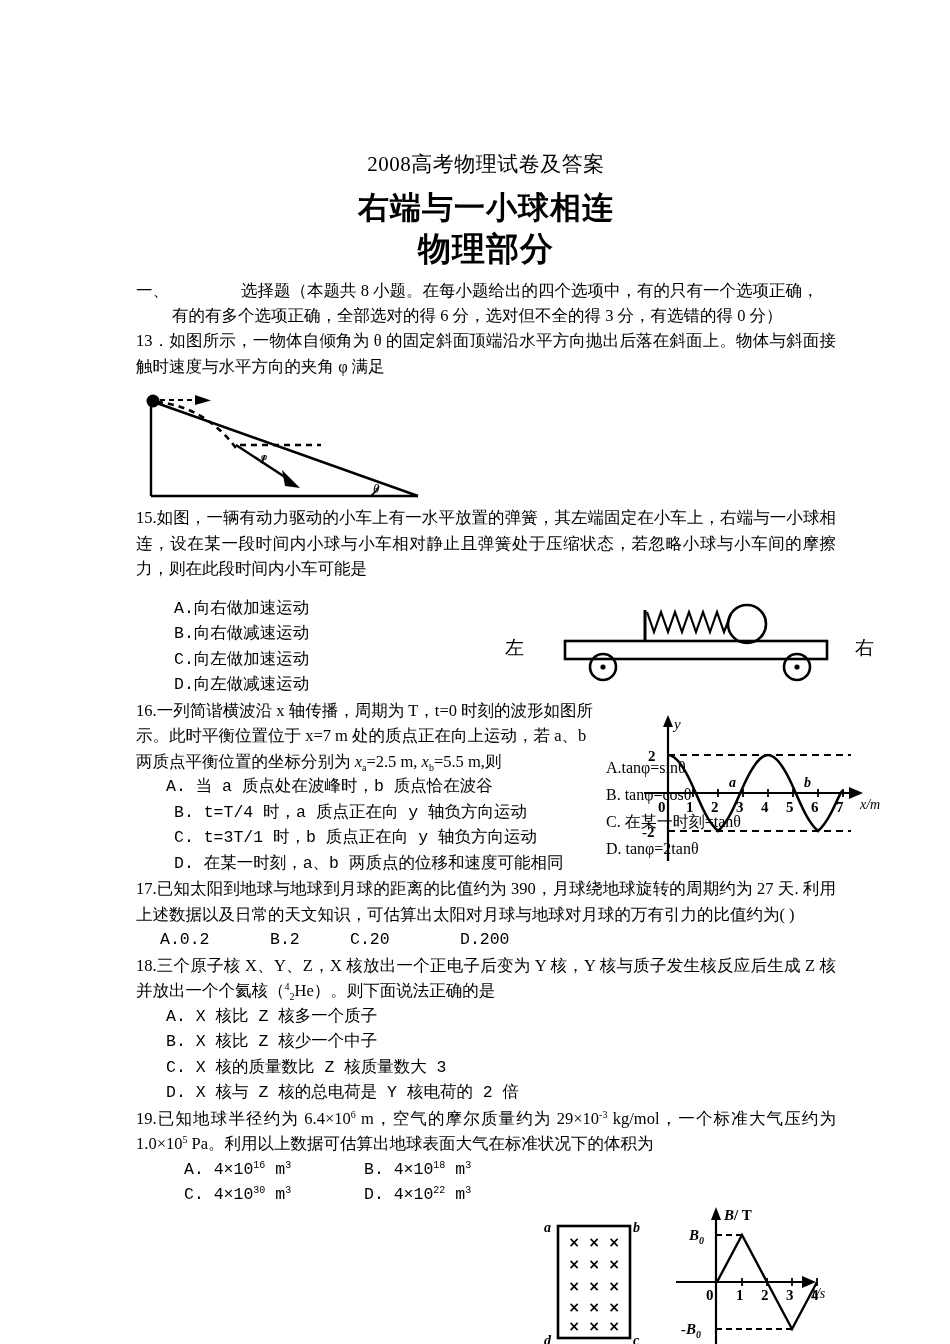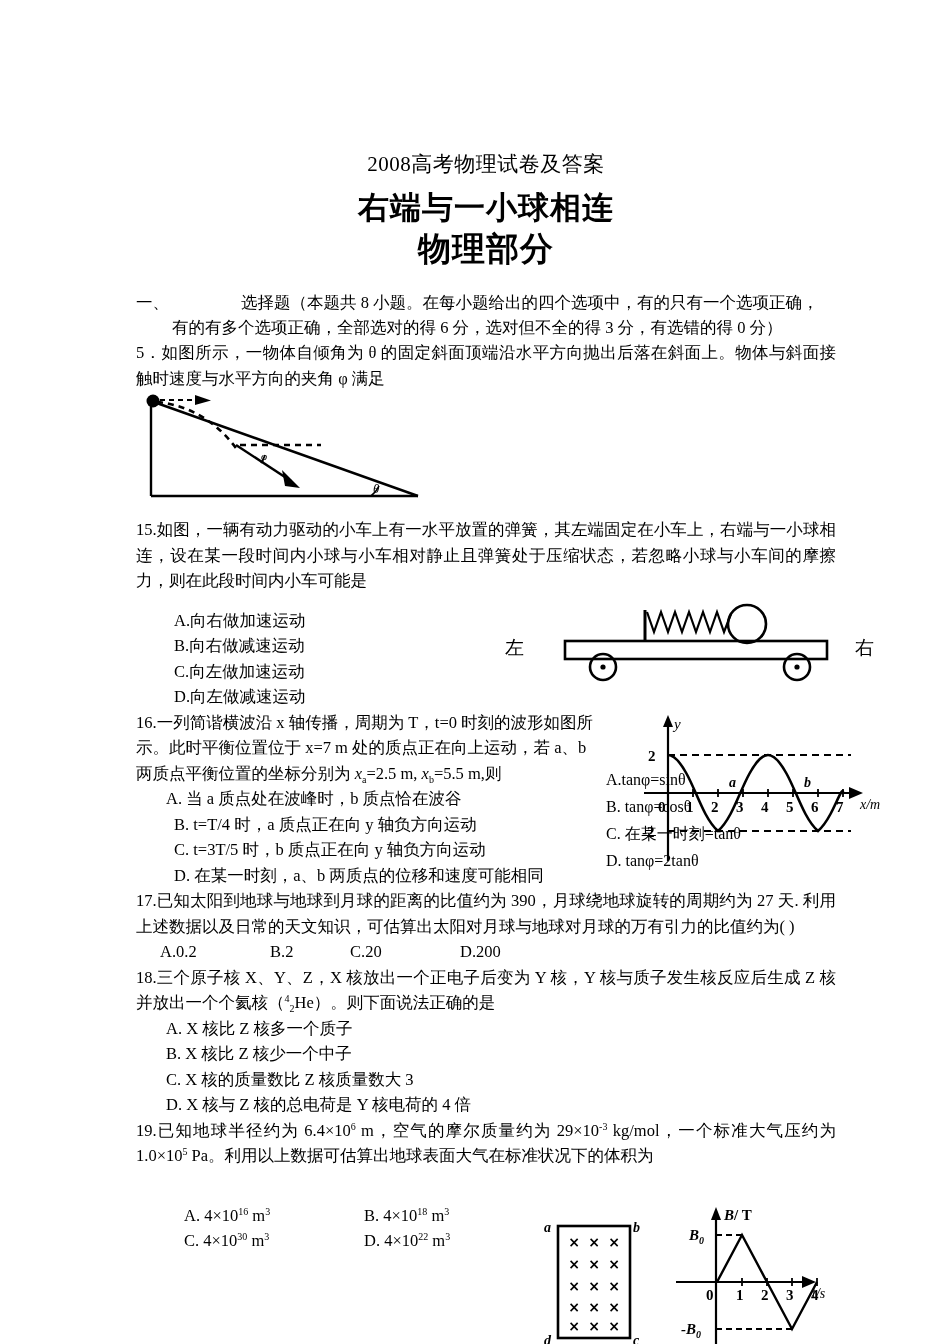--- a/index.html
+++ b/index.html
@@ -57,39 +57,40 @@
 
   
   .para {
     font-size: 16.5px;
     line-height: 25px;
     text-align: justify;
   }
   .sect-head {
     font-size: 16.5px;
     line-height: 25px;
-    margin-top: 22px;
+    margin-top: 10px;
   }
   .sect-head .indent-blk {
     display: inline-block;
     width: 72px;
   }
   .hang {
     padding-left: 36px;
     text-indent: 0;
   }
   .q {
     font-size: 16.5px;
     line-height: 25.5px;
     text-align: justify;
   }
   .opt {
     font-size: 16.5px;
     line-height: 25.5px;
     padding-left: 38px;
+    font-family: Liberation Mono, monospace;
   }
   sub, sup { font-size: 10px; line-height: 0; }
 
   
   .fig { position: absolute; }
   svg { display: block; overflow: visible; }
   .stroke { stroke: #000; fill: none; }
   .lbl { font-family: "Liberation Serif", serif; font-style: italic; }
   .lbln { font-family: "Liberation Serif", serif; }
 
@@ -103,39 +104,39 @@
   .opt-col {
     position: absolute;
     left: 470px;
     top: 375px;
     font-size: 16px;
     line-height: 27px;
   }
   .q14-block { position: relative; height: 126px; }
   .q15-optblock { position: relative; }
   .q16-block { position: relative; }
-  .q19-block { position: relative; margin-top: 34px; }
+  .q19-block { position: relative; }
 </style>
 </head>
 <body>
 
 <div class="page">
 
   <div class="content">
 
     <div class="doc-subtitle">2008高考物理试卷及答案</div>
     <div class="doc-title">右端与一小球相连</div>
     <div class="doc-title2">物理部分</div>
 
     <div class="sect-head">
       <span>一、</span><span class="indent-blk"></span><span>选择题（本题共 8 小题。在每小题给出的四个选项中，有的只有一个选项正确，</span>
     </div>
     <div class="para hang">有的有多个选项正确，全部选对的得 6 分，选对但不全的得 3 分，有选错的得 0 分）</div>
 
-    <div class="q">5．如图所示，一物体自倾角为 θ 的固定斜面顶端沿水平方向抛出后落在斜面上。物体与斜面接触时速度与水平方向的夹角 φ 满足</div>
+    <div class="q">13．如图所示，一物体自倾角为 θ 的固定斜面顶端沿水平方向抛出后落在斜面上。物体与斜面接触时速度与水平方向的夹角 φ 满足</div>
 
     <div class="q14-block">
       <div class="opt-col">
         <div>A.tanφ=sinθ</div>
         <div>B. tanφ=cosθ</div>
         <div>C. 在某一时刻=tanθ</div>
         <div>D. tanφ=2tanθ</div>
       </div>
     </div>
 
@@ -147,34 +148,34 @@
       <div class="opt">C.向左做加速运动</div>
       <div class="opt">D.向左做减速运动</div>
     </div>
 
     <div class="q16-block">
       <div class="q" style="width:500px">16.一列简谐横波沿 x 轴传播，周期为 T，t=0 时刻的波形如图所</div>
       <div class="q" style="width:500px">示。此时平衡位置位于 x=7 m 处的质点正在向上运动，若 a、b</div>
       <div class="q" style="width:500px">两质点平衡位置的坐标分别为 <i>x</i><sub>a</sub>=2.5 m, <i>x</i><sub>b</sub>=5.5 m,则</div>
       <div class="opt" style="padding-left:30px">A. 当 a 质点处在波峰时，b 质点恰在波谷</div>
       <div class="opt">B. t=T/4 时，a 质点正在向 y 轴负方向运动</div>
-      <div class="opt">C. t=3T/5 时，b 质点正在向 y 轴负方向运动</div>
+      <div class="opt">C. t=3T/1 时，b 质点正在向 y 轴负方向运动</div>
       <div class="opt">D. 在某一时刻，a、b 两质点的位移和速度可能相同</div>
     </div>
 
     <div class="q">17.已知太阳到地球与地球到月球的距离的比值约为 390，月球绕地球旋转的周期约为 27 天. 利用上述数据以及日常的天文知识，可估算出太阳对月球与地球对月球的万有引力的比值约为(  )</div>
     <div class="opt" style="padding-left:24px">
       <span style="display:inline-block;width:110px">A.0.2</span><span style="display:inline-block;width:80px">B.2</span><span style="display:inline-block;width:110px">C.20</span><span>D.200</span>
     </div>
 
     <div class="q">18.三个原子核 X、Y、Z，X 核放出一个正电子后变为 Y 核，Y 核与质子发生核反应后生成 Z 核并放出一个个氦核（<sup>4</sup><sub>2</sub>He）。则下面说法正确的是</div>
     <div class="opt" style="padding-left:30px">A. X 核比 Z 核多一个质子</div>
     <div class="opt" style="padding-left:30px">B. X 核比 Z 核少一个中子</div>
     <div class="opt" style="padding-left:30px">C. X 核的质量数比 Z 核质量数大 3</div>
-    <div class="opt" style="padding-left:30px">D. X 核与 Z 核的总电荷是 Y 核电荷的 4 倍</div>
+    <div class="opt" style="padding-left:30px">D. X 核与 Z 核的总电荷是 Y 核电荷的 2 倍</div>
 
     <div class="q">19.已知地球半径约为 6.4×10<sup>6</sup> m，空气的摩尔质量约为 29×10<sup>-3</sup> kg/mol，一个标准大气压约为 1.0×10<sup>5</sup> Pa。利用以上数据可估算出地球表面大气在标准状况下的体积为</div>
     <div class="q19-block">
       <div class="opt" style="padding-left:48px">
         <span style="display:inline-block;width:180px">A. 4×10<sup>16</sup> m<sup>3</sup></span><span>B. 4×10<sup>18</sup> m<sup>3</sup></span>
       </div>
       <div class="opt" style="padding-left:48px">
         <span style="display:inline-block;width:180px">C. 4×10<sup>30</sup> m<sup>3</sup></span><span>D. 4×10<sup>22</sup> m<sup>3</sup></span>
       </div>
     </div>

